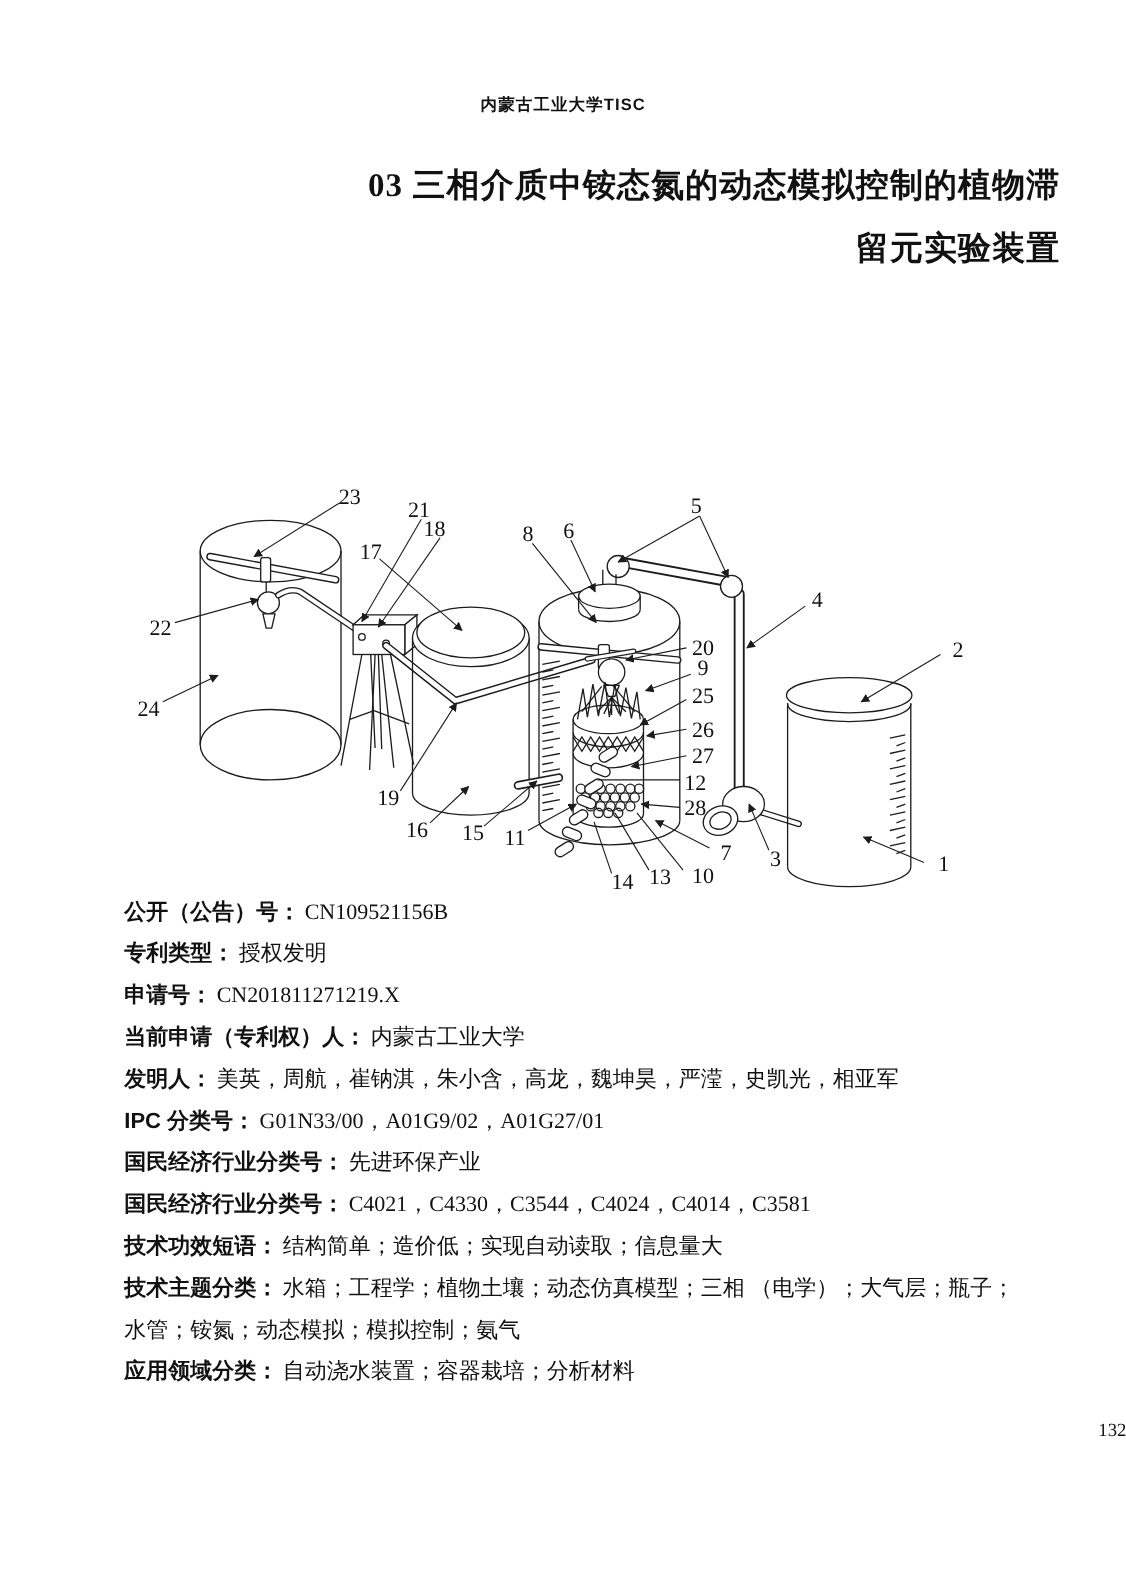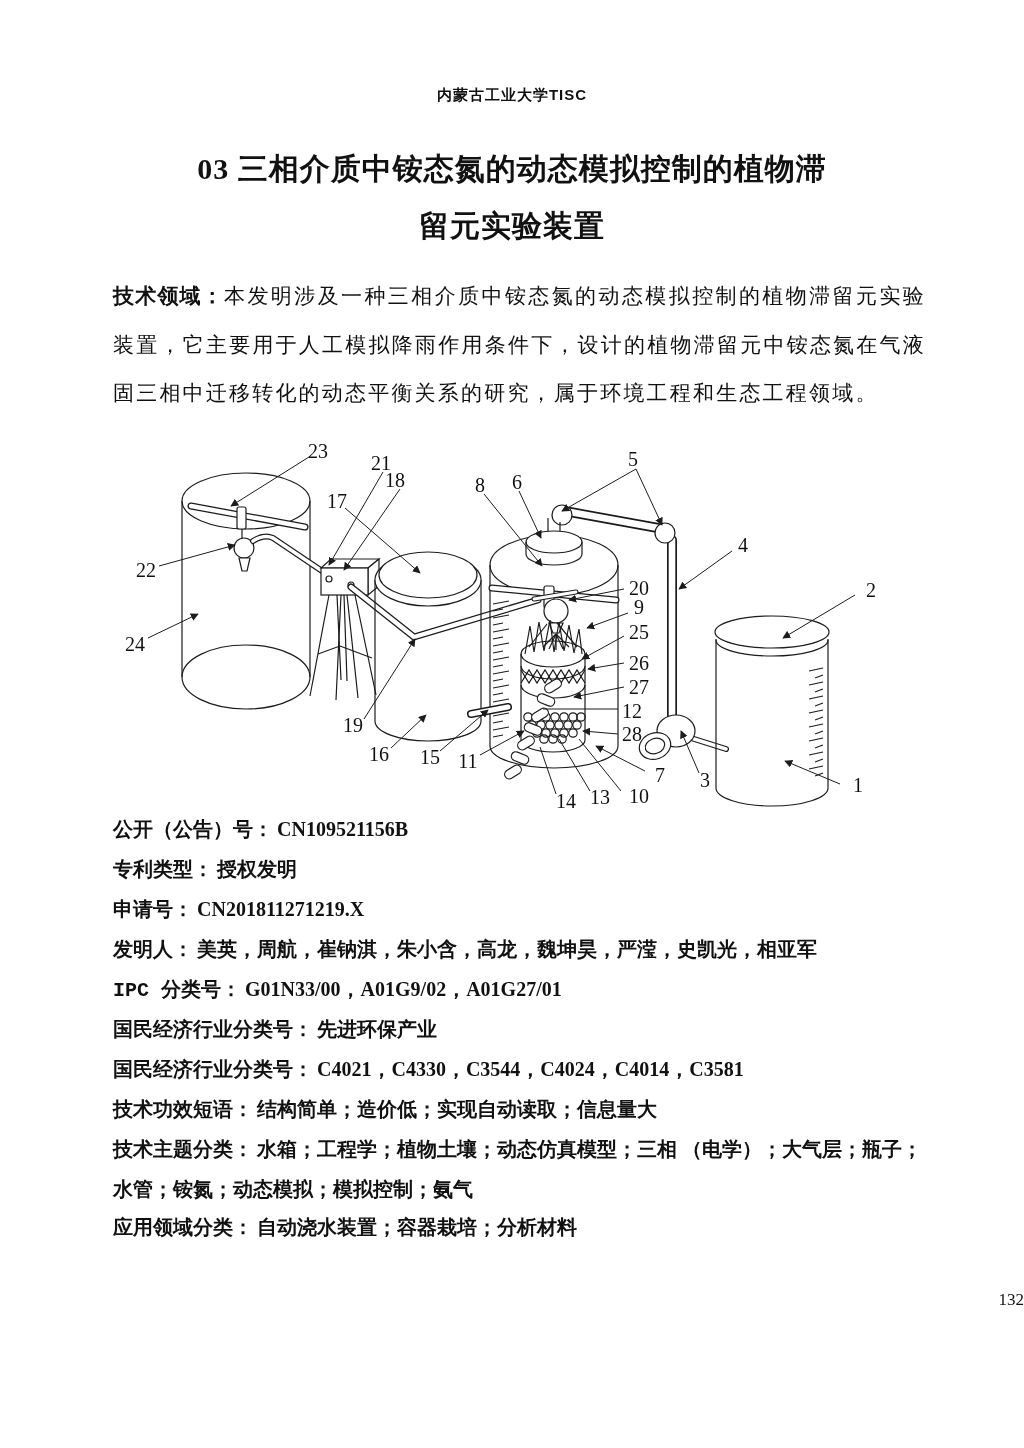--- a/index.html
+++ b/index.html
@@ -5,34 +5,34 @@
   html,body{margin:0;padding:0;background:#e8e8e8;}
   .page{
     position:relative;width:1024px;height:1448px;margin:0 auto;background:#ffffff;
     font-family:"Liberation Serif","DejaVu Serif",serif;color:#111;overflow:hidden;
   }
   .header{
     position:absolute;top:86px;left:0;width:100%;text-align:center;
     font-family:"Liberation Sans","DejaVu Sans",sans-serif;font-weight:bold;font-size:15px;letter-spacing:1px;
   }
   .title{
-    position:absolute;top:140px;left:60px;right:60px;text-align:center;
+    position:absolute;top:140px;left:60px;right:60px;text-align:right;
     font-size:30px;font-weight:bold;line-height:57px;letter-spacing:1px;
   }
   .abstract{
     position:absolute;top:272px;left:113px;width:813px;
     font-size:21px;line-height:48.5px;text-align:justify;letter-spacing:2.2px;
   }
   .abstract .abs-label{font-family:"Liberation Sans","DejaVu Sans",sans-serif;font-weight:bold;letter-spacing:1px;}
   .figure{position:absolute;top:428px;left:88px;width:850px;height:398px;}
   .figure svg{display:block;width:850px;height:398px;}
   .fields{position:absolute;top:810px;left:113px;width:815px;font-size:20px;}
   .field{line-height:38px;}
-  .f-label{font-family:Liberation Mono, monospace;font-weight:bold;margin-right:4px;}
-  .f-value{font-family:"Liberation Serif","DejaVu Serif",serif;font-weight:bold;}
+  .f-label{font-family:Liberation Sans, sans-serif;font-weight:bold;margin-right:4px;}
+  .f-value{font-family:"Liberation Serif","DejaVu Serif",serif;}
   .pageno{position:absolute;top:1290px;left:0;width:100%;text-align:right;font-size:17px;}
   
   .ln{stroke:#1c1c1c;stroke-width:1.2;fill:none;}
   .lnf{stroke:#1c1c1c;stroke-width:1.2;fill:#ffffff;}
   .tub{stroke:#1c1c1c;fill:none;stroke-linejoin:round;stroke-linecap:round;}
   .tubw{stroke:#ffffff;fill:none;stroke-linejoin:round;stroke-linecap:round;}
   .leader{stroke:#1c1c1c;stroke-width:1;fill:none;}
   .figlbl{font-family:"Liberation Serif","DejaVu Serif",serif;font-size:20px;fill:#111;}
 </style>
 </head>
@@ -40,21 +40,20 @@
 
 <div class="page">
 
   <div class="header">内蒙古工业大学TISC</div>
 
   <div class="title">
     <div>03 三相介质中铵态氮的动态模拟控制的植物滞</div>
     <div>留元实验装置</div>
   </div>
 
-  <div class="abstract"><span class="abs-label">技术领域：</span><span>本发明涉及一种三相介质中铵态氮的动态模拟控制的植物滞留元实验装置，它主要用于人工模拟降雨作用条件下，设计的植物滞留元中铵态氮在气液固三相中迁移转化的动态平衡关系的研究，属于环境工程和生态工程领域。</span></div>
 
   <div class="figure">
     <svg viewBox="0 0 850 398">
       <defs>
         <marker id="arr" viewBox="0 0 10 10" refX="9" refY="5" markerWidth="8" markerHeight="8" orient="auto">
           <path d="M0,0 L10,5 L0,10 z" fill="#1c1c1c"></path>
         </marker>
       </defs>
 
       <g>
@@ -313,20 +312,21 @@
         <text class="figlbl" x="551" y="266" text-anchor="middle">27</text>
         <text class="figlbl" x="544" y="313" text-anchor="middle">28</text>
       </g>
     </svg>
   </div>
 
   <div class="fields">
     <div class="field"><span class="f-label">公开（公告）号：</span><span class="f-value">CN109521156B</span></div>
     <div class="field"><span class="f-label">专利类型：</span><span class="f-value">授权发明</span></div>
     <div class="field"><span class="f-label">申请号：</span><span class="f-value">CN201811271219.X</span></div>
+    <div class="field"><span class="f-label">当前申请（专利权）人：</span><span class="f-value">内蒙古工业大学</span></div>
     <div class="field"><span class="f-label">发明人：</span><span class="f-value">美英，周航，崔钠淇，朱小含，高龙，魏坤昊，严滢，史凯光，相亚军</span></div>
     <div class="field"><span class="f-label">IPC 分类号：</span><span class="f-value">G01N33/00，A01G9/02，A01G27/01</span></div>
     <div class="field"><span class="f-label">国民经济行业分类号：</span><span class="f-value">先进环保产业</span></div>
     <div class="field"><span class="f-label">国民经济行业分类号：</span><span class="f-value">C4021，C4330，C3544，C4024，C4014，C3581</span></div>
     <div class="field"><span class="f-label">技术功效短语：</span><span class="f-value">结构简单；造价低；实现自动读取；信息量大</span></div>
     <div class="field"><span class="f-label">技术主题分类：</span><span class="f-value">水箱；工程学；植物土壤；动态仿真模型；三相 （电学）；大气层；瓶子；水管；铵氮；动态模拟；模拟控制；氨气</span></div>
     <div class="field"><span class="f-label">应用领域分类：</span><span class="f-value">自动浇水装置；容器栽培；分析材料</span></div>
   </div>
 
   <div class="pageno">132</div>

